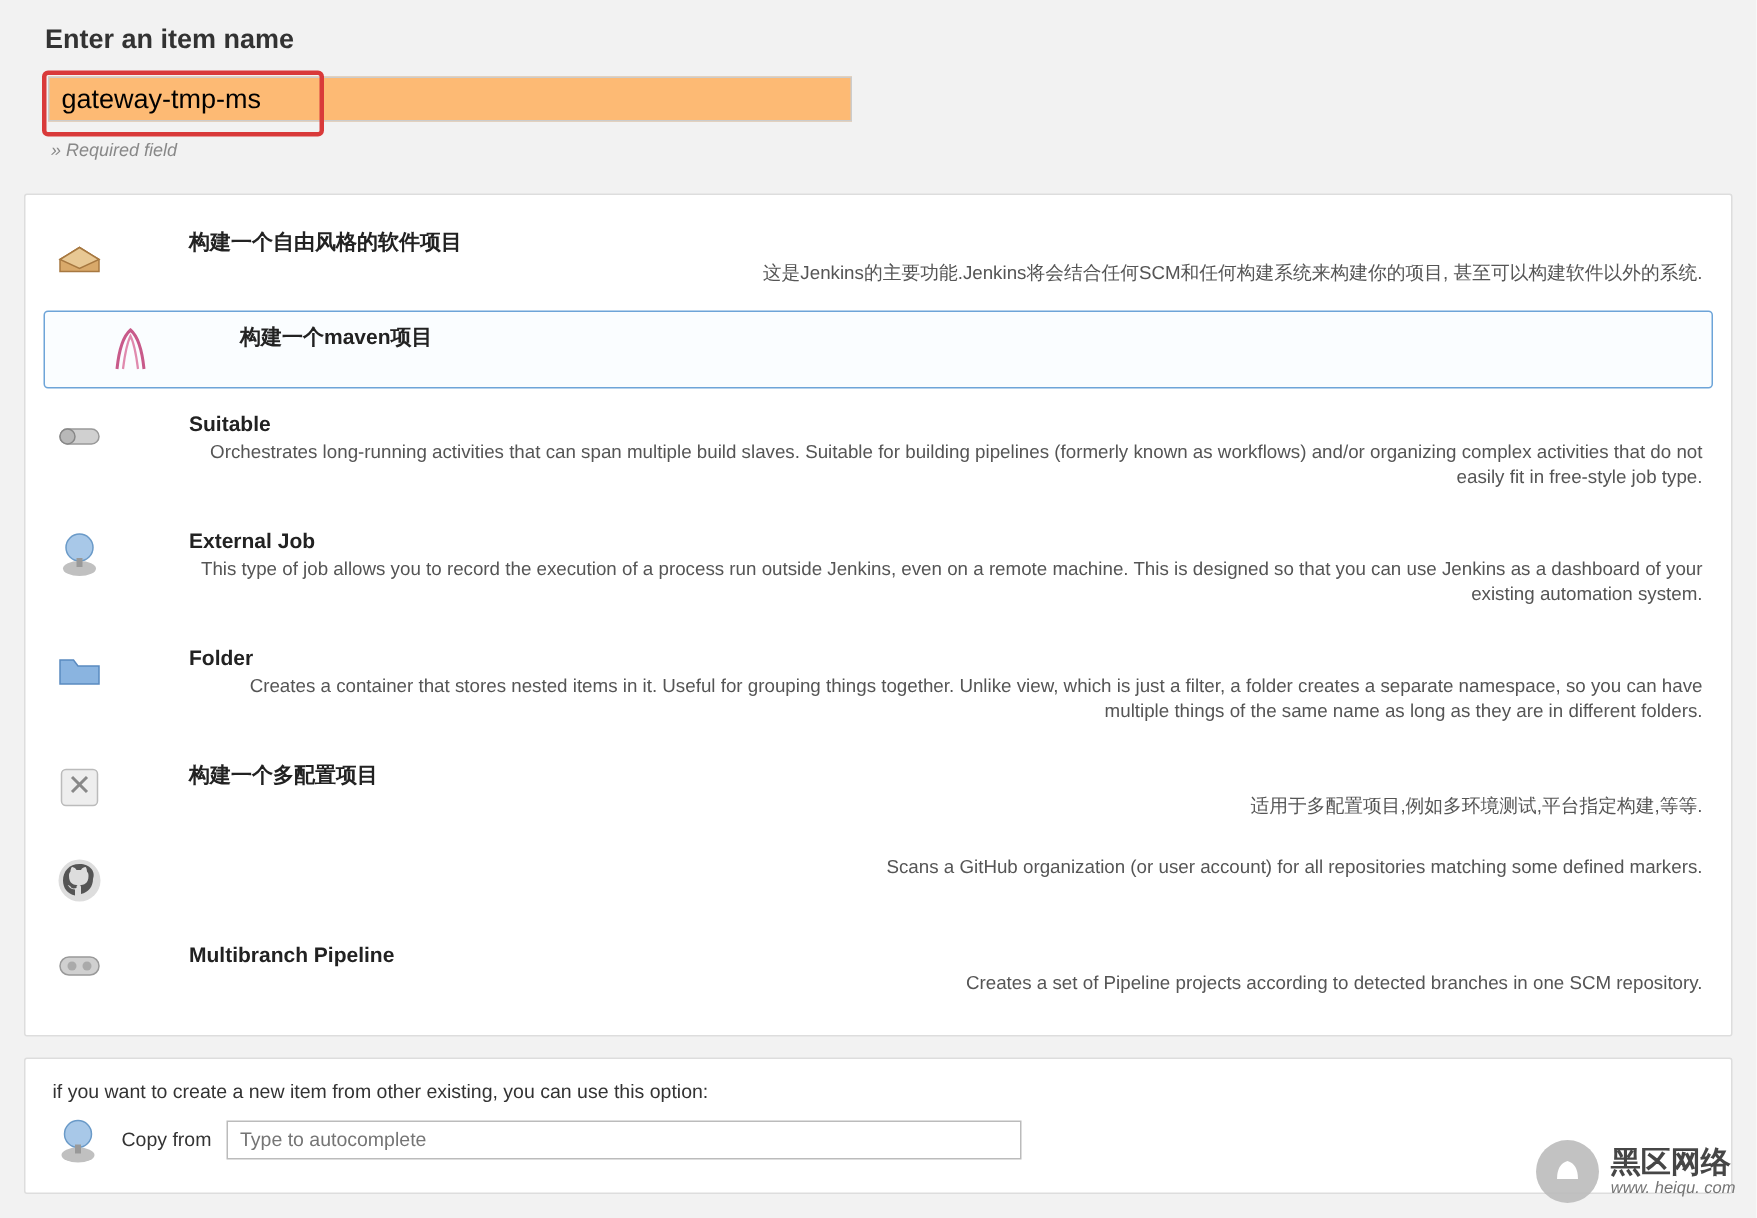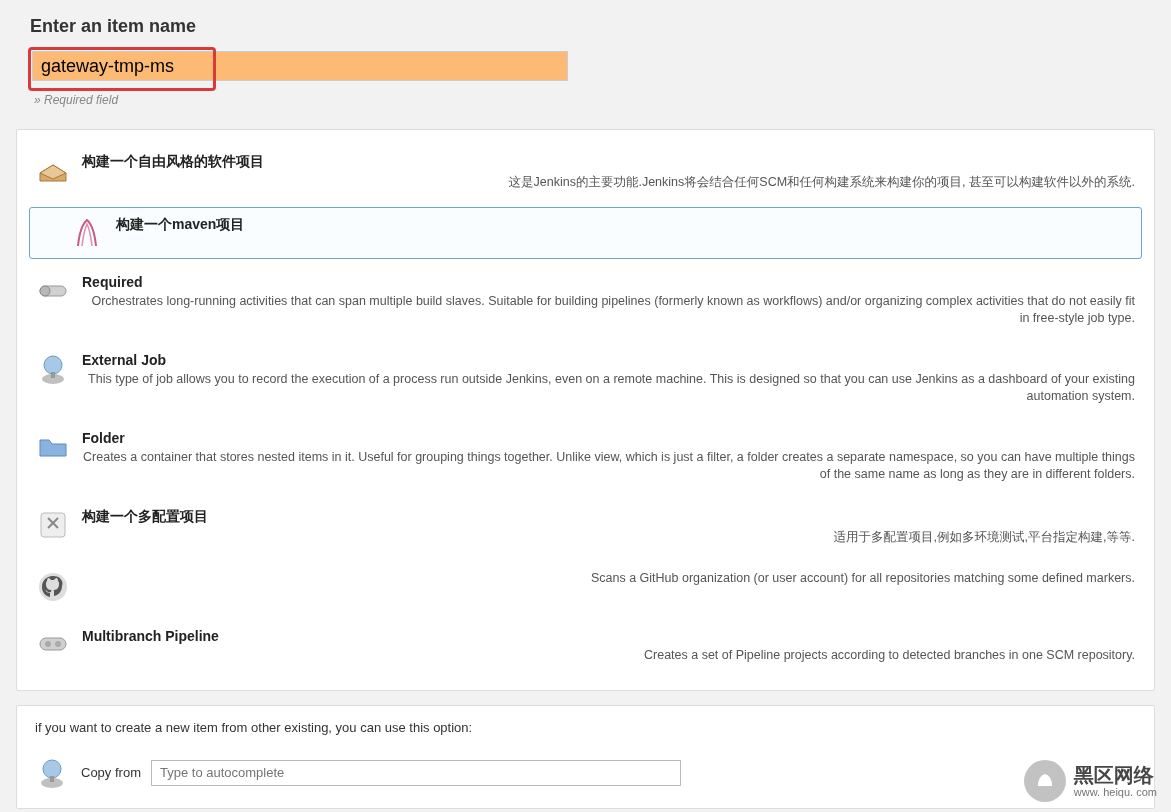--- a/index.html
+++ b/index.html
@@ -60,20 +60,21 @@
   padding: 14px 12px 10px 12px;
 }
 .item-type {
   display: flex;
   align-items: flex-start;
   padding: 8px 6px;
   border: 1px solid transparent;
   border-radius: 3px;
   margin-bottom: 6px;
   cursor: pointer;
+  gap: 44px;
 }
 .item-type.selected {
   border: 1px solid #6da4d8;
   background: #fafdff;
   padding-left: 40px;
 }
 .ic {
   width: 34px; height: 34px;
   flex: 0 0 34px;
   border-radius: 6px;
@@ -96,21 +97,21 @@
 .copy-panel {
   background: #fff;
   border: 1px solid #ddd;
   border-radius: 2px;
   margin-top: 14px;
   padding: 14px 18px 18px 18px;
 }
 .copy-label {
   font-size: 13px;
   color: #333;
-  margin-bottom: 21px;
+  margin-bottom: 8px;
 }
 .copy-row { display: flex; align-items: center; }
 .copy-ic {
   width: 34px; height: 34px;
   margin-right: 12px;
 }
 .copy-from-label {
   font-size: 13px;
   color: #333;
   margin-right: 10px;
@@ -132,21 +133,21 @@
   opacity: 0.9;
 }
 .wm-circle {
   width: 42px; height: 42px;
   border-radius: 50%;
   background: #bcbcbc;
   display:flex;align-items:center;justify-content:center;
 }
 .wm-text { line-height:1.1; }
 .wm-text .l1 { font-size: 20px; font-weight: bold; color:#333;}
-.wm-text .l2 { font-size: 11px; color:#666; }
+.wm-text .l2 { font-size: 11px; color:#666; font-style:italic;}
 </style>
 </head>
 <body>
 
 <div class="page">
   <div class="section-header">Enter an item name</div>
 
   <div style="position:relative; height:44px;">
     <input class="name-input" type="text" style="left: 16px; top: 4px;" value="gateway-tmp-ms">
     <div class="name-wrap" style="position:absolute; left:0; top:0; pointer-events:none; background:transparent;">
@@ -183,21 +184,21 @@
     </div>
 
     <div class="item-type">
       <div class="ic">
         <svg width="34" height="34" viewBox="0 0 34 34">
             <rect x="4" y="12" width="26" height="10" rx="5" fill="#d0d0d0" stroke="#999"></rect>
             <rect x="4" y="12" width="10" height="10" rx="5" fill="#b8b8b8" stroke="#888"></rect>
           </svg>
       </div>
       <div class="type-text">
-        <div class="type-title">Required</div>
+        <div class="type-title">Suitable</div>
         <div class="type-desc">Orchestrates long-running activities that can span multiple build slaves. Suitable for building pipelines (formerly known as workflows) and/or organizing complex activities that do not easily fit in free-style job type.</div>
       </div>
     </div>
 
     <div class="item-type">
       <div class="ic">
         <svg width="34" height="34" viewBox="0 0 34 34">
             <circle cx="17" cy="13" r="9" fill="#a8c8e8" stroke="#6a9ac8"></circle>
             <ellipse cx="17" cy="27" rx="11" ry="5" fill="#c0c0c0"></ellipse>
             <rect x="15" y="20" width="4" height="6" fill="#999"></rect>

